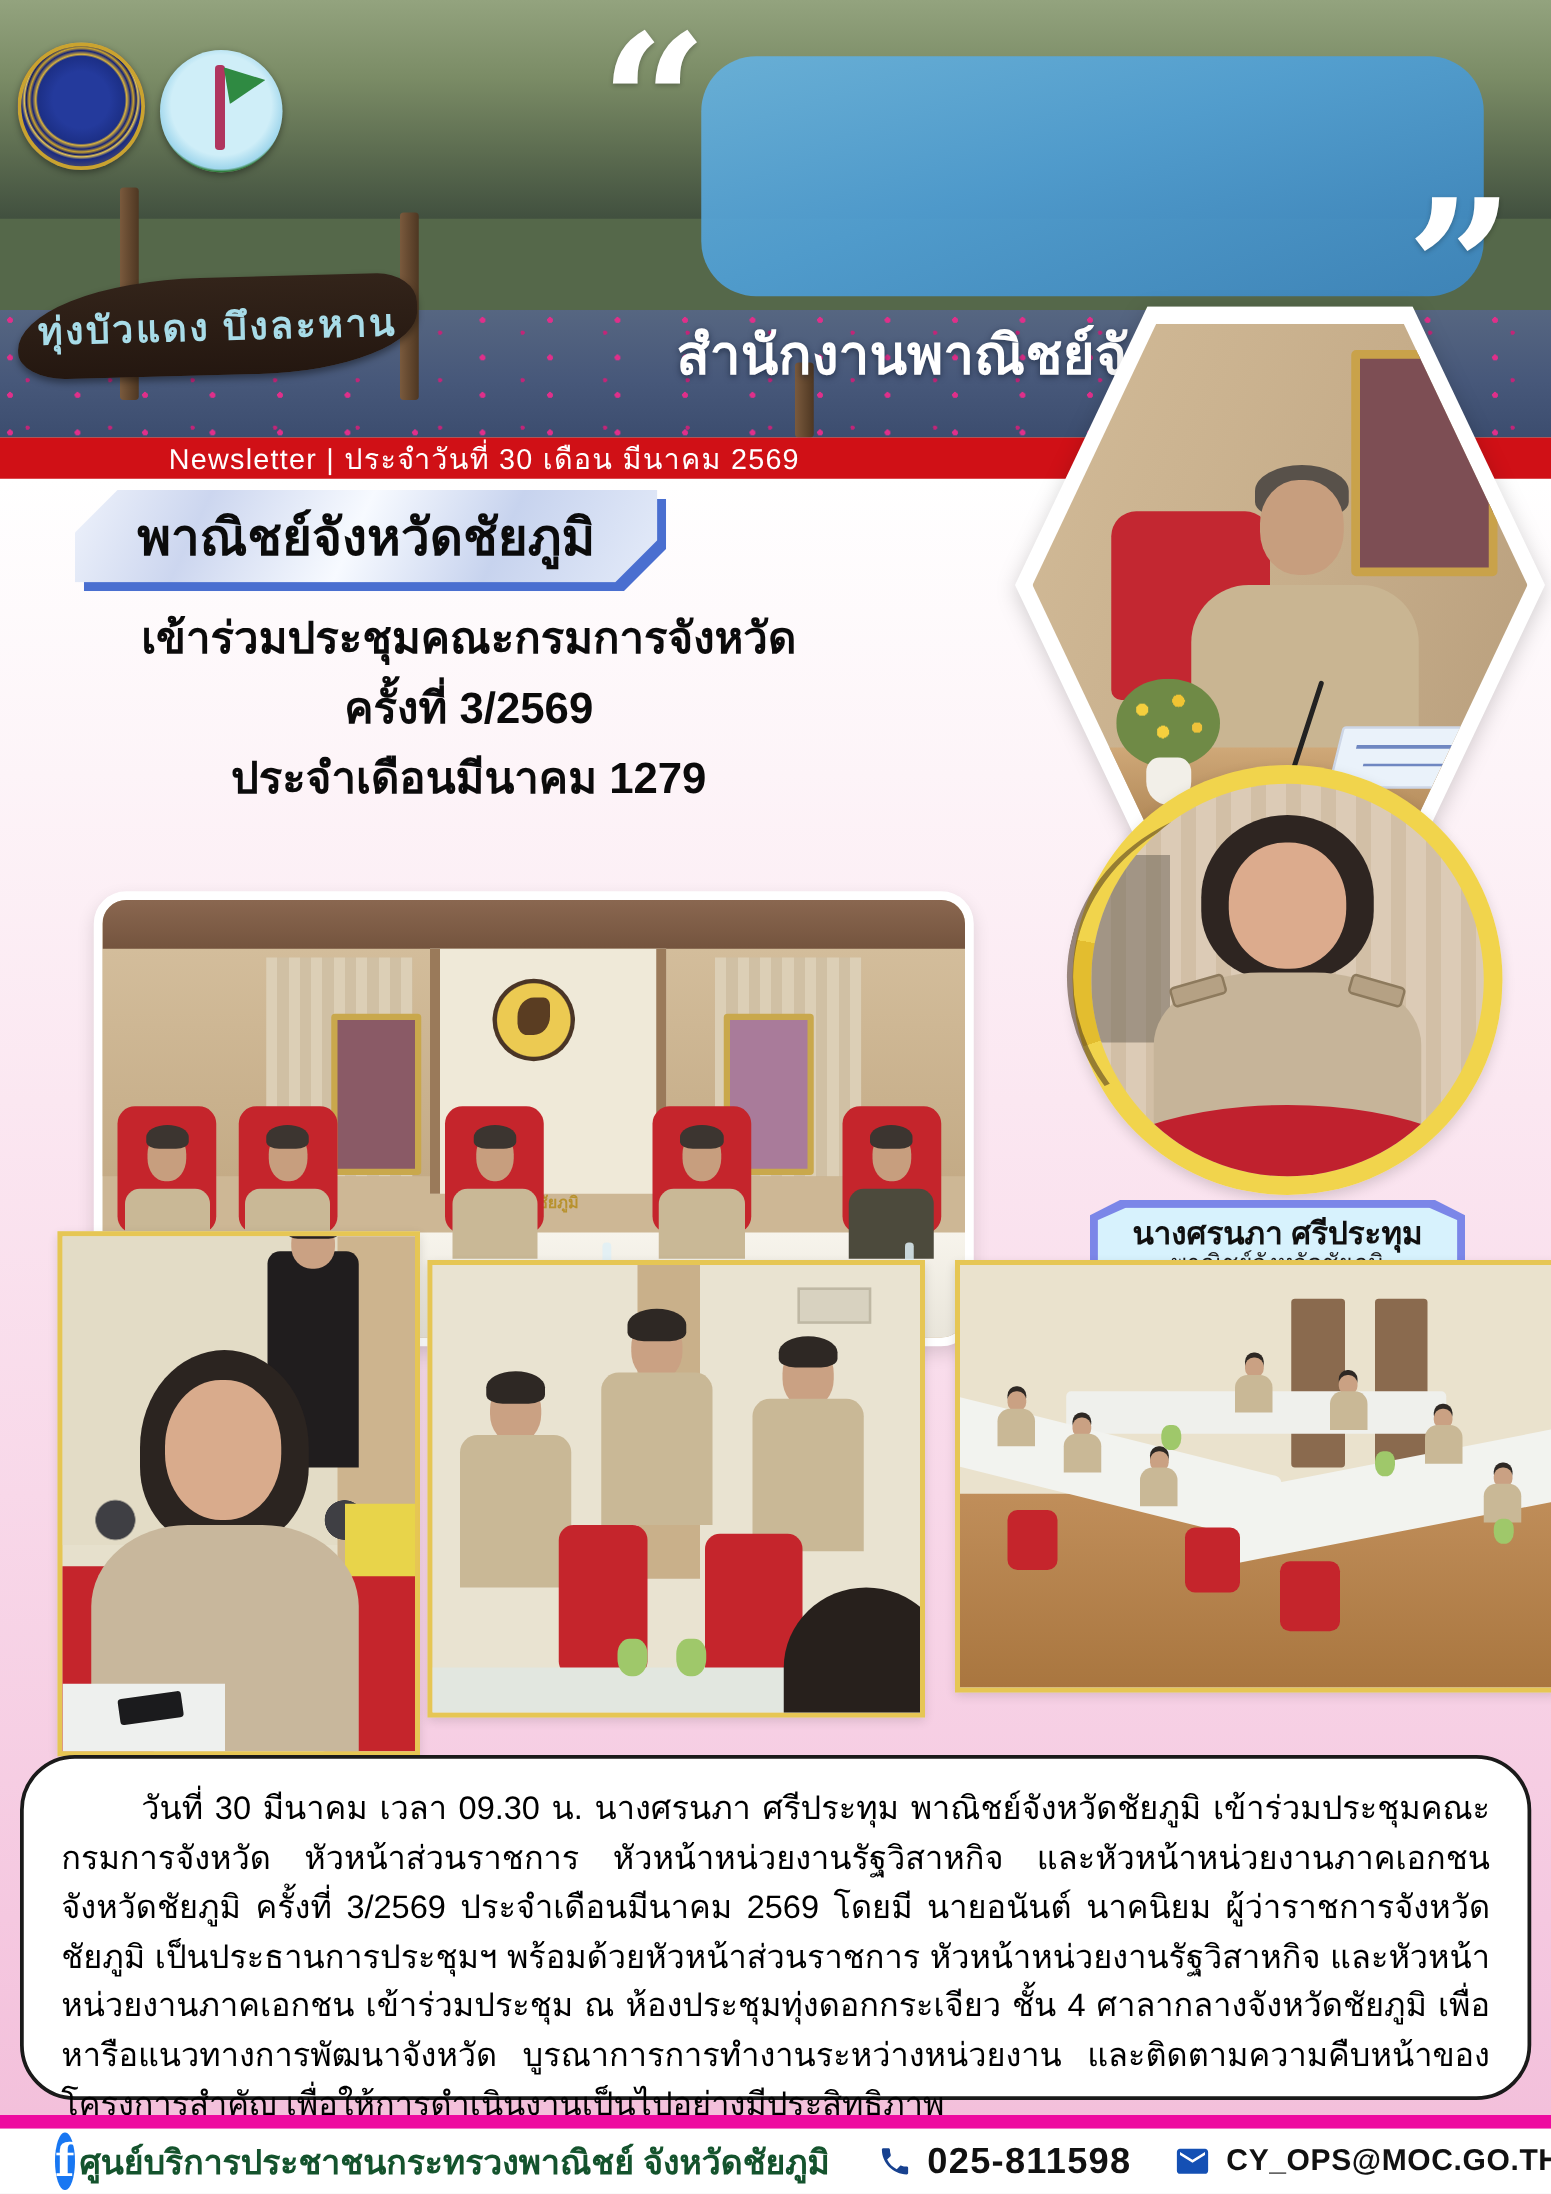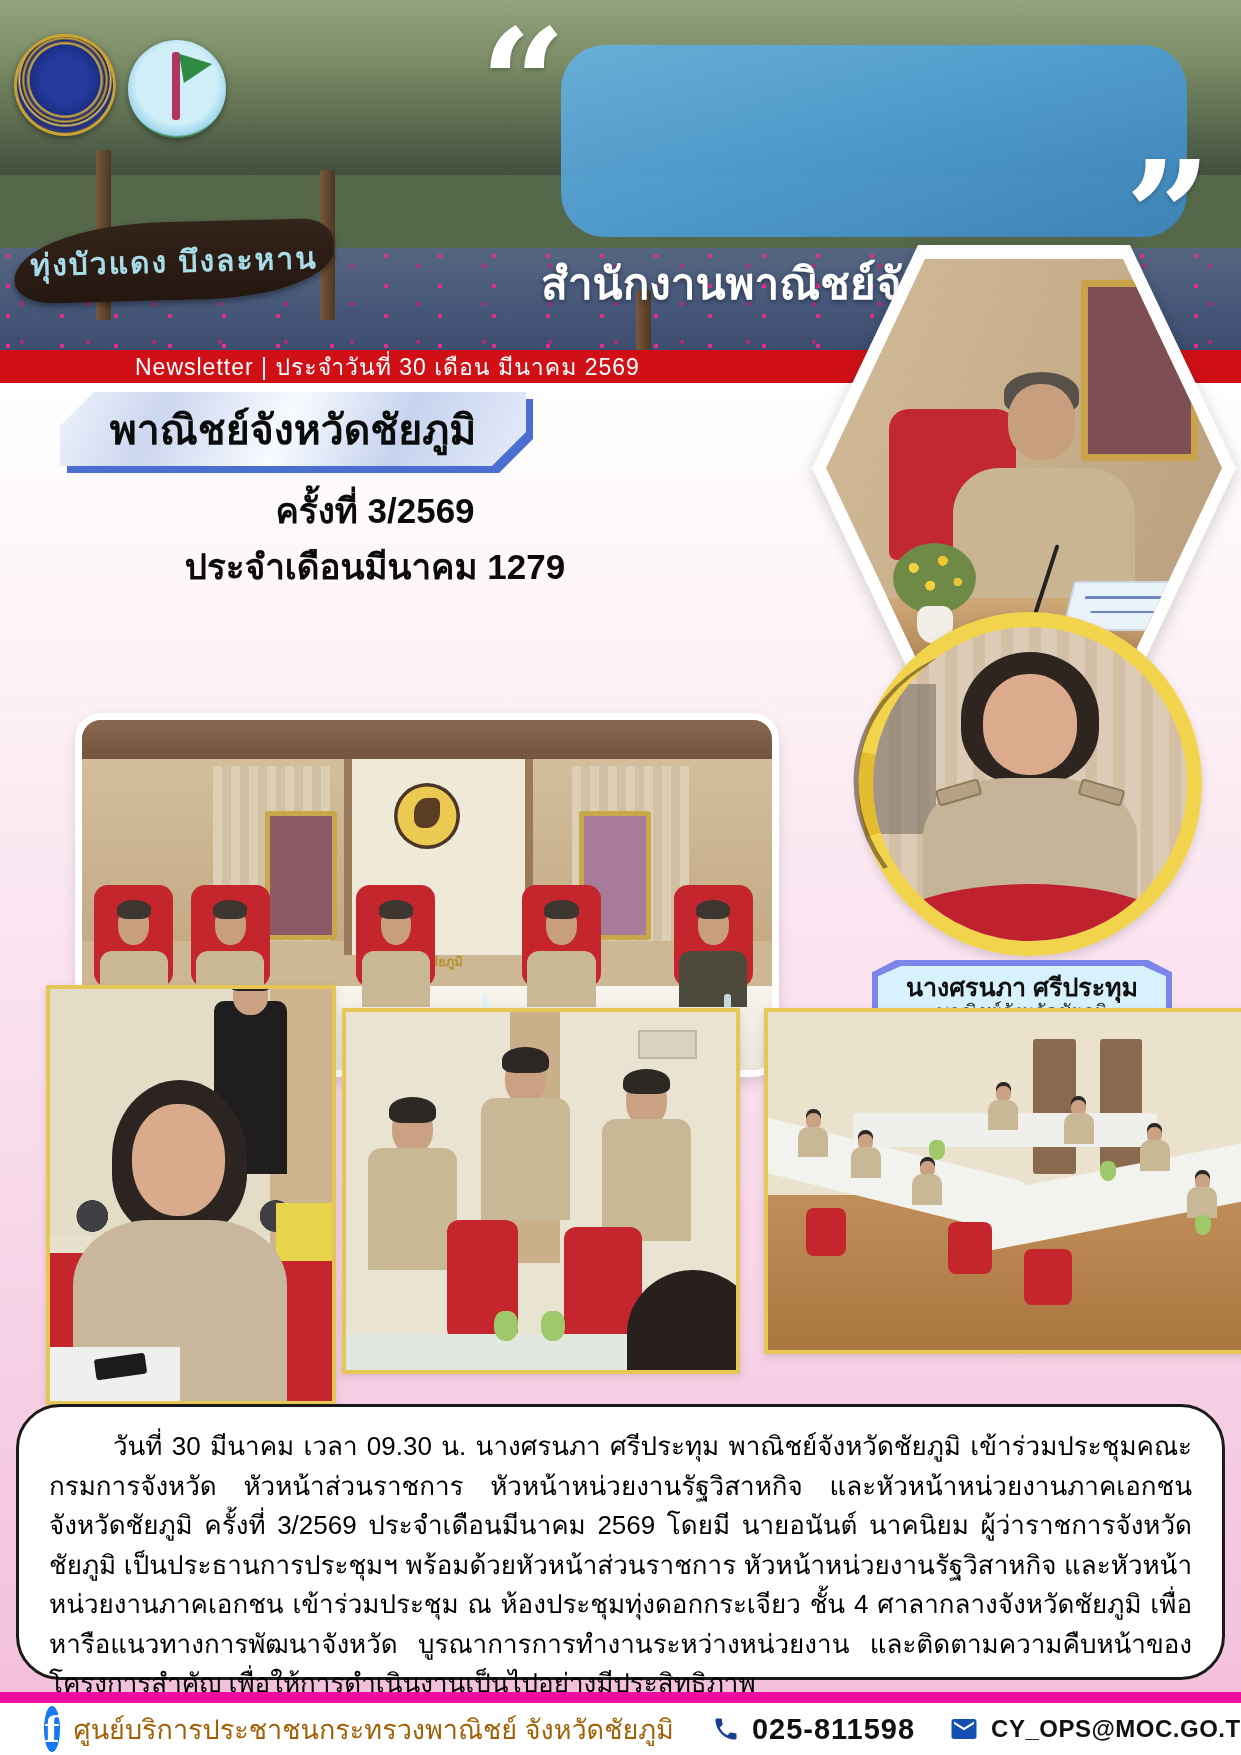--- a/index.html
+++ b/index.html
@@ -194,21 +194,21 @@
   
   .textbox{left:16px;top:1404px;width:1209px;height:276px;background:#fff;border:3px solid #1a1a1a;
     border-radius:44px;box-sizing:border-box;padding:20px 30px 16px 30px;}
   .textbox p{margin:0;font-size:26px;line-height:1.52;color:#000;text-align:justify;text-indent:64px;}
 
   
   .stripe{left:0;top:1692px;width:1241px;height:11px;background:#ee0ba0;}
   .footer{left:0;top:1703px;width:1241px;height:52px;background:#fff;display:flex;align-items:center;}
   .fb{width:46px;height:46px;border-radius:50%;background:#1877f2;color:#fff;display:flex;align-items:center;
     justify-content:center;font-size:36px;font-weight:bold;font-family:"DejaVu Serif",serif;margin-left:44px;}
-  .forg{font-size:27px;font-weight:normal;color:#a16207;margin-left:14px;white-space:nowrap;}
+  .forg{font-size:27px;font-weight:bold;color:#14532d;margin-left:4px;white-space:nowrap;}
   .fphone{display:flex;align-items:center;margin-left:38px;}
   .fphone svg{width:28px;height:28px;}
   .fnum{font-size:29px;font-weight:bold;color:#111;margin-left:12px;letter-spacing:1px;white-space:nowrap;}
   .fmail{display:flex;align-items:center;margin-left:34px;}
   .fmail svg{width:30px;height:30px;}
   .femail{font-size:24px;font-weight:bold;color:#111;margin-left:12px;letter-spacing:.5px;white-space:nowrap;}
 </style>
 </head>
 <body>
 
@@ -239,20 +239,21 @@
   </div>
 
   <div class="abs tbadge">
     <div class="back"></div>
     <div class="front">
       <span>พาณิชย์จังหวัดชัยภูมิ</span>
     </div>
   </div>
 
   <div class="abs headline">
+    <div>เข้าร่วมประชุมคณะกรมการจังหวัด</div>
     <div>ครั้งที่ 3/2569</div>
     <div>ประจำเดือนมีนาคม 1279</div>
   </div>
 
   <div class="abs hexwrap">
     <div class="hex hex-white"></div>
     <div class="hex hex-photo">
       <div class="hp-frame"></div>
       <div class="hp-chair"></div>
       <div class="hp-body"></div>

